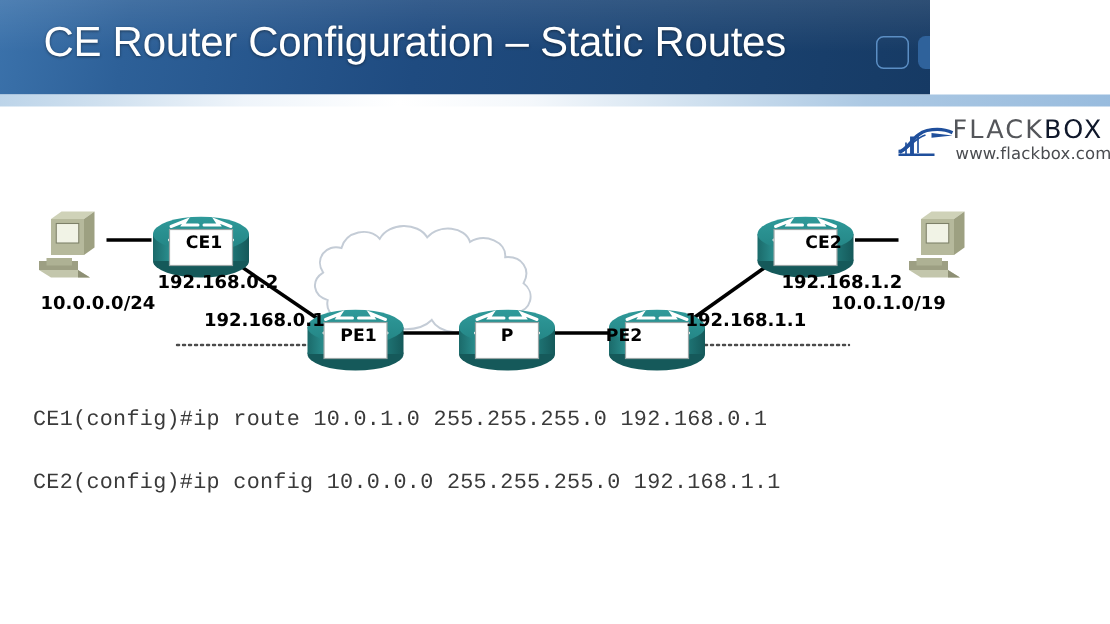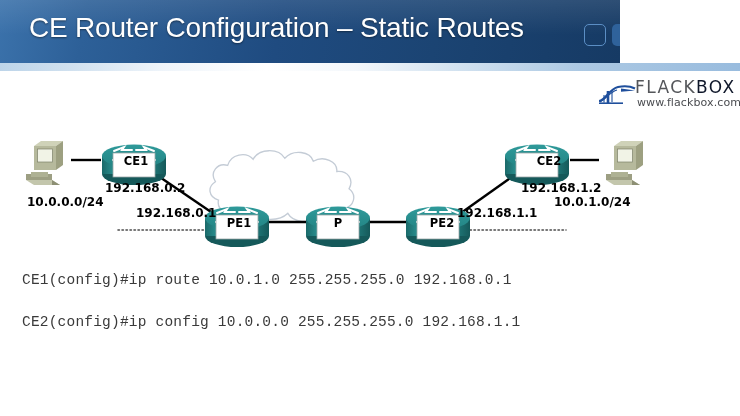--- a/index.html
+++ b/index.html
@@ -216,29 +216,29 @@
       </g>
     <g transform="translate(537,46)">
         <use href="#router-sym"></use>
         <use href="#router-box"></use>
       </g>
   </svg>
 
   <div class="rname" style="left:114px;top:42px;width:44px;">CE1</div>
   <div class="rname" style="left:217px;top:104px;width:44px;">PE1</div>
   <div class="rname" style="left:318px;top:104px;width:40px;">P</div>
-  <div class="rname" style="left:422px;top:104px;width:40px;">PE2</div>
+  <div class="rname" style="left:396px;top:104px;width:40px;">PE2</div>
   <div class="rname" style="left:517px;top:42px;width:40px;margin-left:12px;">CE2</div>
 
 
   <div class="dlabel lbl-ip" style="left:105px;top:69px;">192.168.0.2</div>
   <div class="dlabel lbl-ip" style="left:136px;top:94px;">192.168.0.1</div>
   <div class="dlabel lbl-ip" style="left:481px;top:69px;margin-left:40px;">192.168.1.2</div>
   <div class="dlabel lbl-ip" style="left:457px;top:94px;">192.168.1.1</div>
 
   <div class="dlabel lbl-net" style="left:27px;top:83px;">10.0.0.0/24</div>
-  <div class="dlabel lbl-net" style="left:554px;top:83px;">10.0.1.0/24</div>
+  <div class="dlabel lbl-net" style="left:554px;top:83px;">10.0.1.0/19</div>
 </div>
 
 <div id="config">
   <div class="cfgline" style="top:10px;">CE1(config)#ip route 10.0.1.0 255.255.255.0 192.168.0.1</div>
   <div class="cfgline" style="top:52px;">CE2(config)#ip config 10.0.0.0 255.255.255.0 192.168.1.1</div>
 </div>
 
 </body></html>

